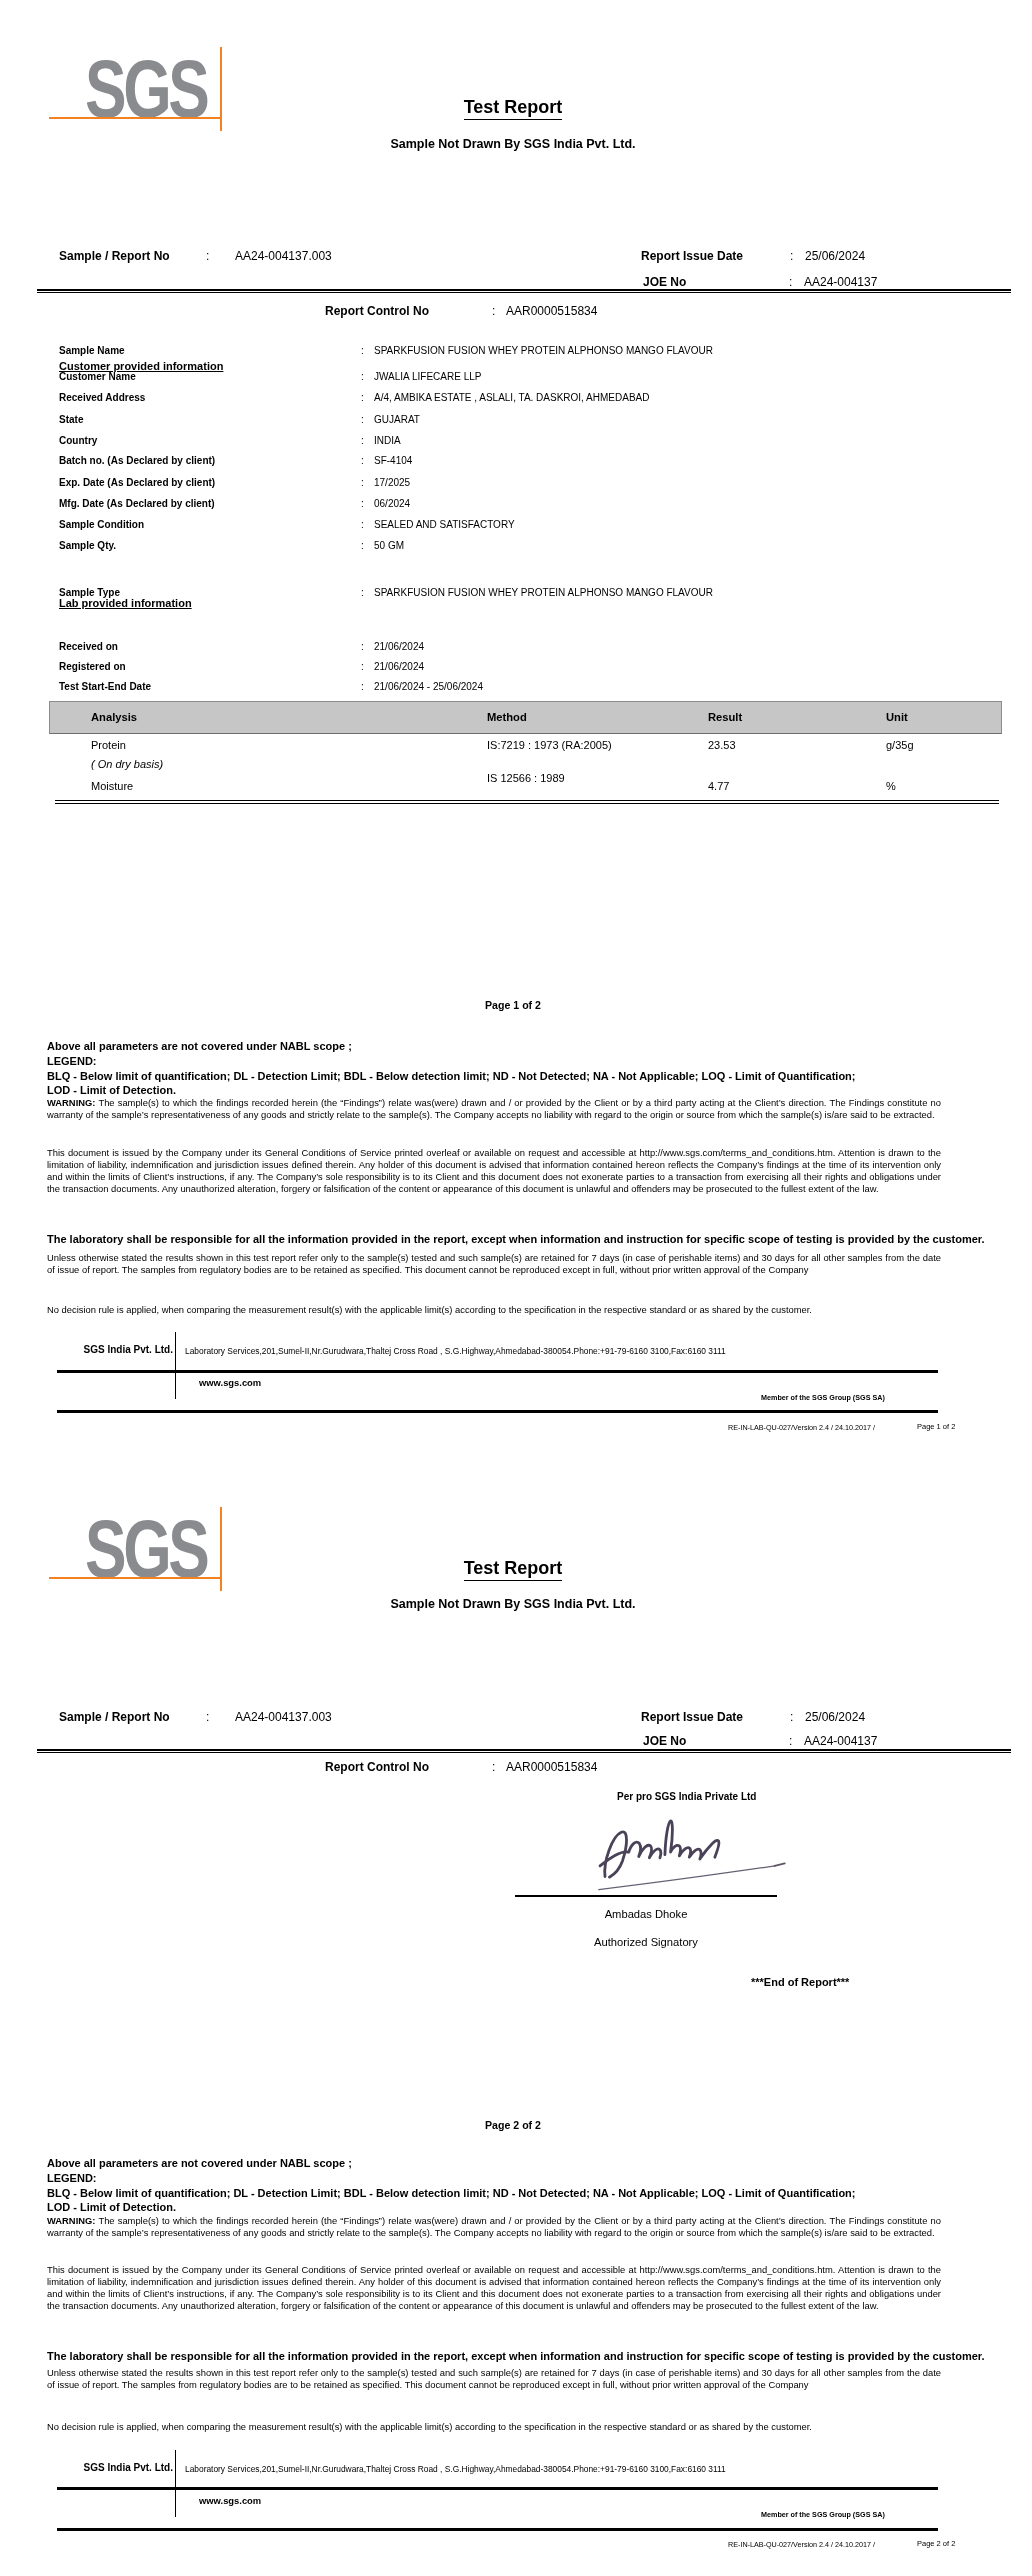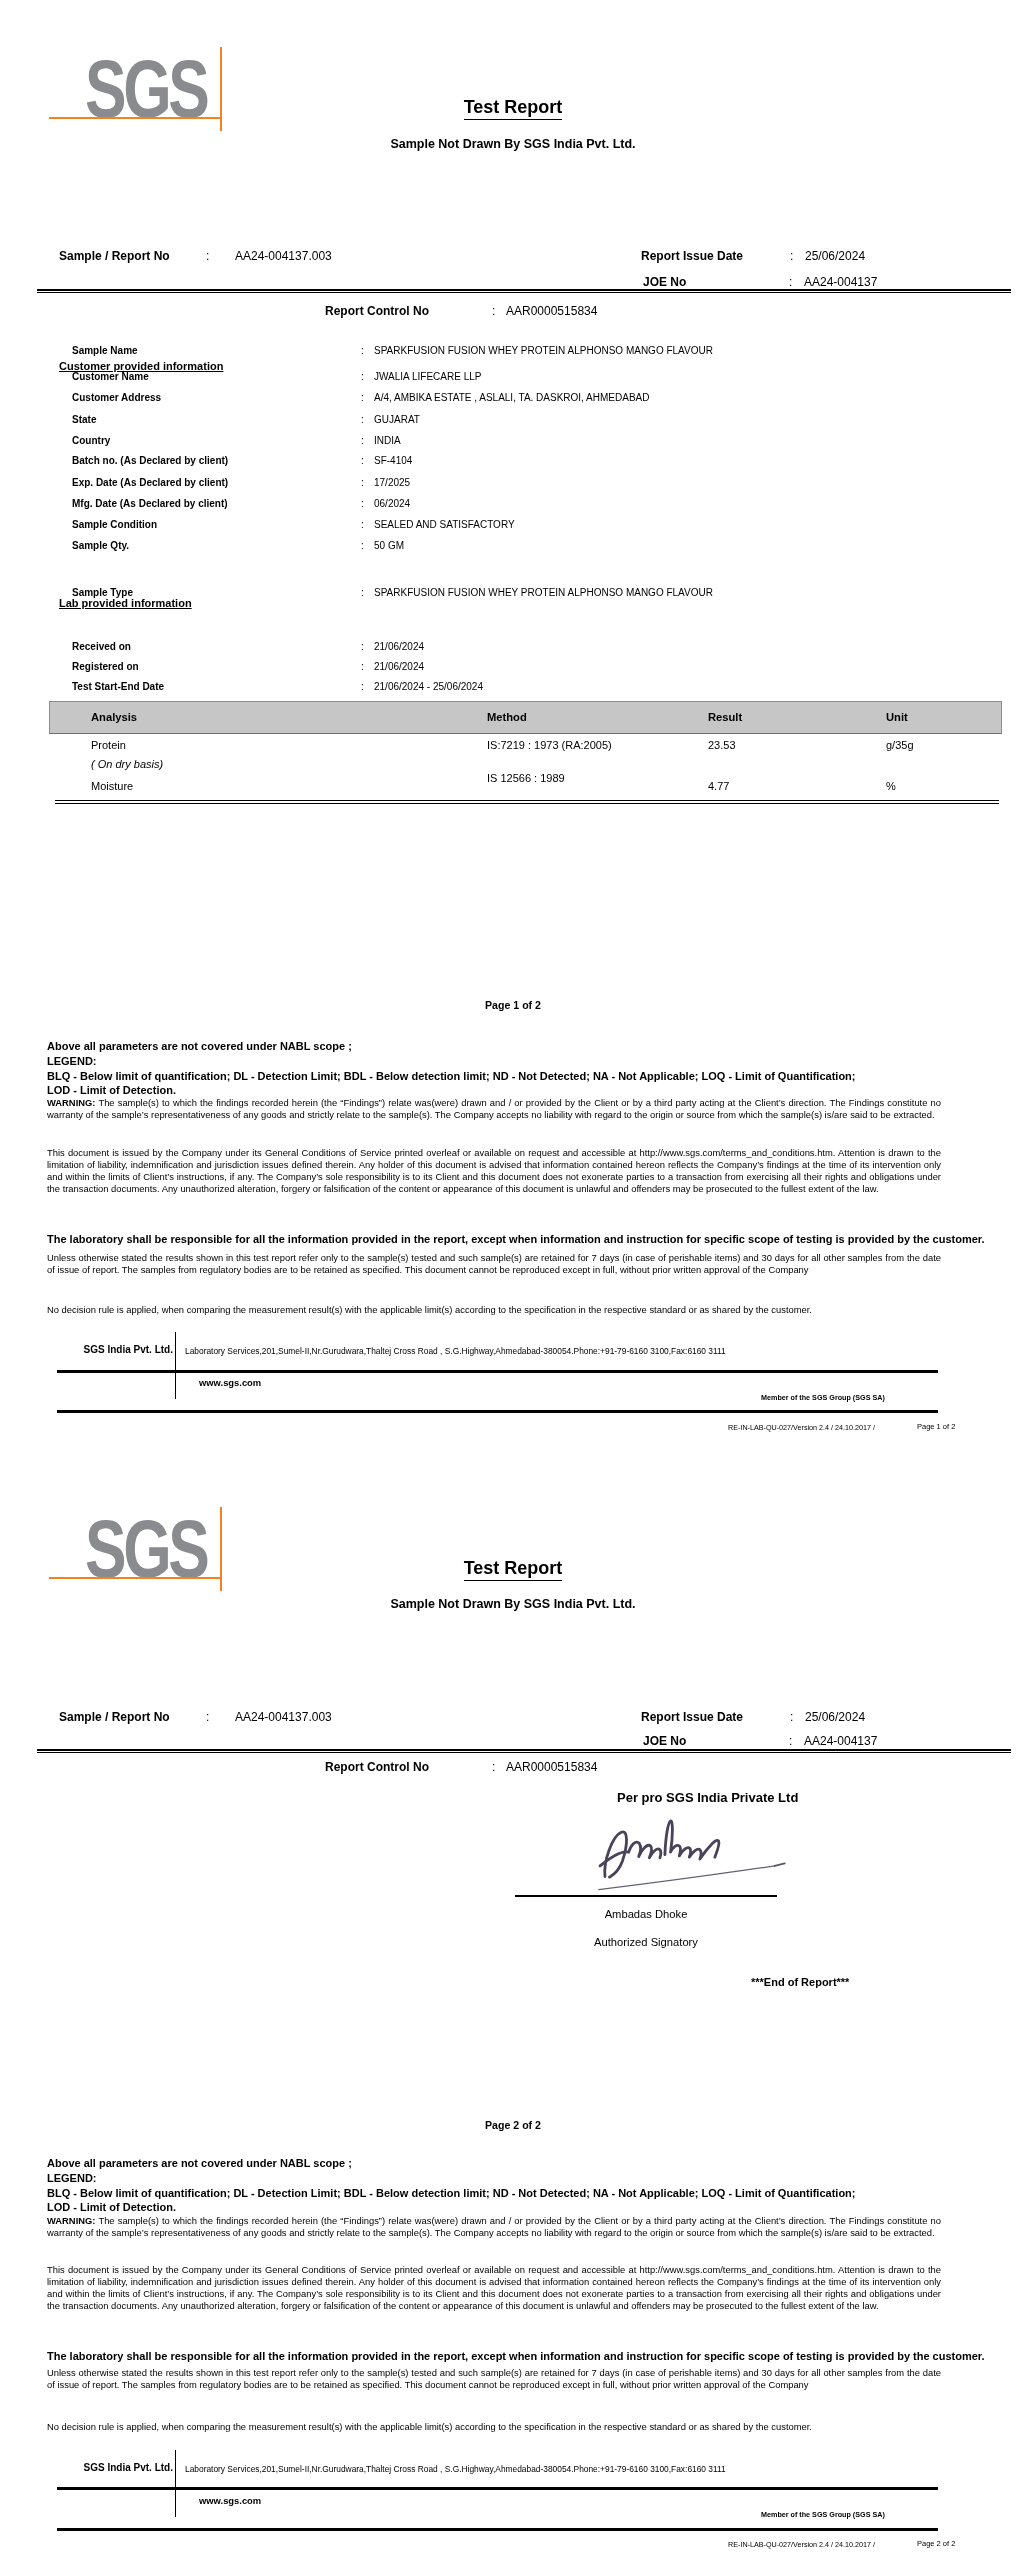--- a/index.html
+++ b/index.html
@@ -17,21 +17,21 @@
                border-bottom:1.9px solid #000;padding-bottom:1.2px;}
   .logo{position:absolute;left:85px;height:62px;font-weight:bold;font-size:82px;line-height:61px;
         letter-spacing:-4.4px;color:var(--logo-gray);transform:scaleX(0.76);transform-origin:left top;}
   .oline{position:absolute;background:var(--orange);}
   .dline{position:absolute;height:4.4px;border-top:2.5px solid #000;border-bottom:1.2px solid #000;box-sizing:border-box;}
   .dline2{position:absolute;height:3.7px;border-top:1.9px solid #000;border-bottom:1.2px solid #000;box-sizing:border-box;}
   .thline{position:absolute;height:2.5px;background:#000;}
   .vline{position:absolute;width:1.2px;background:#000;}
   .irow{position:absolute;left:59px;height:15px;width:949px;}
   .irow>span{position:absolute;top:0;white-space:nowrap;}
-  .lbl{left:0;font-weight:bold;margin-left:13px;}
+  .lbl{left:0;font-weight:bold;}
   .cln{left:302px;}
   .val{left:315px;}
   .band{position:absolute;left:49px;width:953px;height:33px;background:var(--band-bg);
         border:1.2px solid #8c8c8c;border-bottom-color:#6e6e6e;box-sizing:border-box;}
   .para{position:absolute;left:47px;width:894px;font-size:9.4px;line-height:12px;
         text-align:justify;white-space:normal;}
   .sig-center{position:absolute;left:515px;width:262px;text-align:center;white-space:nowrap;font-size:11.2px;}
 </style>
 </head>
 <body>
@@ -80,21 +80,21 @@
       <span class="lbl">Sample Name</span>
       <span class="cln">:</span>
       <span class="val">SPARKFUSION FUSION WHEY PROTEIN ALPHONSO MANGO FLAVOUR</span>
     </div>
     <div class="irow" style="top:371px">
       <span class="lbl">Customer Name</span>
       <span class="cln">:</span>
       <span class="val">JWALIA LIFECARE LLP</span>
     </div>
     <div class="irow" style="top:392px">
-      <span class="lbl">Customer Address</span>
+      <span class="lbl">Received Address</span>
       <span class="cln">:</span>
       <span class="val">A/4, AMBIKA ESTATE , ASLALI, TA. DASKROI, AHMEDABAD</span>
     </div>
     <div class="irow" style="top:414px">
       <span class="lbl">State</span>
       <span class="cln">:</span>
       <span class="val">GUJARAT</span>
     </div>
     <div class="irow" style="top:435px">
       <span class="lbl">Country</span>
@@ -222,21 +222,21 @@
       <span style="left:161px">AA24-004137</span>
     </div>
     <div class="dline" style="left:37px;top:1749px;width:974px"></div>
 
     <div class="irow big" style="left:325px;top:1760px">
       <span class="b" style="left:0">Report Control No</span>
       <span style="left:167px">:</span>
       <span style="left:181px">AAR0000515834</span>
     </div>
 
-    <div class="t b" style="left:617px;top:1791px;font-size:13px">Per pro SGS India Private Ltd</div>
+    <div class="t b" style="left:617px;top:1791px;font-size:10px">Per pro SGS India Private Ltd</div>
 
     <svg style="position:absolute;left:590px;top:1816px" width="206" height="78" viewBox="0 0 330 125">
       <g fill="none" style="stroke:var(--ink)" stroke-linecap="round" stroke-linejoin="round">
         <path stroke-width="4.5" d="M24,97 C21,72 36,32 50,26 C62,21 60,48 52,72 C48,83 40,93 31,98"></path>
         <path stroke-width="4.5" d="M16,80 C38,62 52,55 62,58 C66,45 74,38 79,44 C83,50 80,60 78,65 C84,52 92,44 97,48 C101,52 97,62 95,67 C101,56 108,50 112,54 C115,58 113,64 112,67"></path>
         <path stroke-width="4.5" d="M120,62 C121,34 125,10 129,8 C133,6 133,32 129,58 C133,50 139,45 143,48 C147,51 144,60 143,64 C149,54 156,48 160,52 C163,56 160,63 159,66 C165,57 172,51 176,54 C180,58 177,66 176,69 C182,60 190,50 196,44 C200,40 204,38 206,40 C208,44 204,56 200,66"></path>
         <path stroke-width="2" opacity="0.85" d="M14,118 C80,110 200,94 296,80"></path>
         <path stroke-width="3" opacity="0.9" d="M296,80 l16,-4"></path>
       </g>
     </svg>

